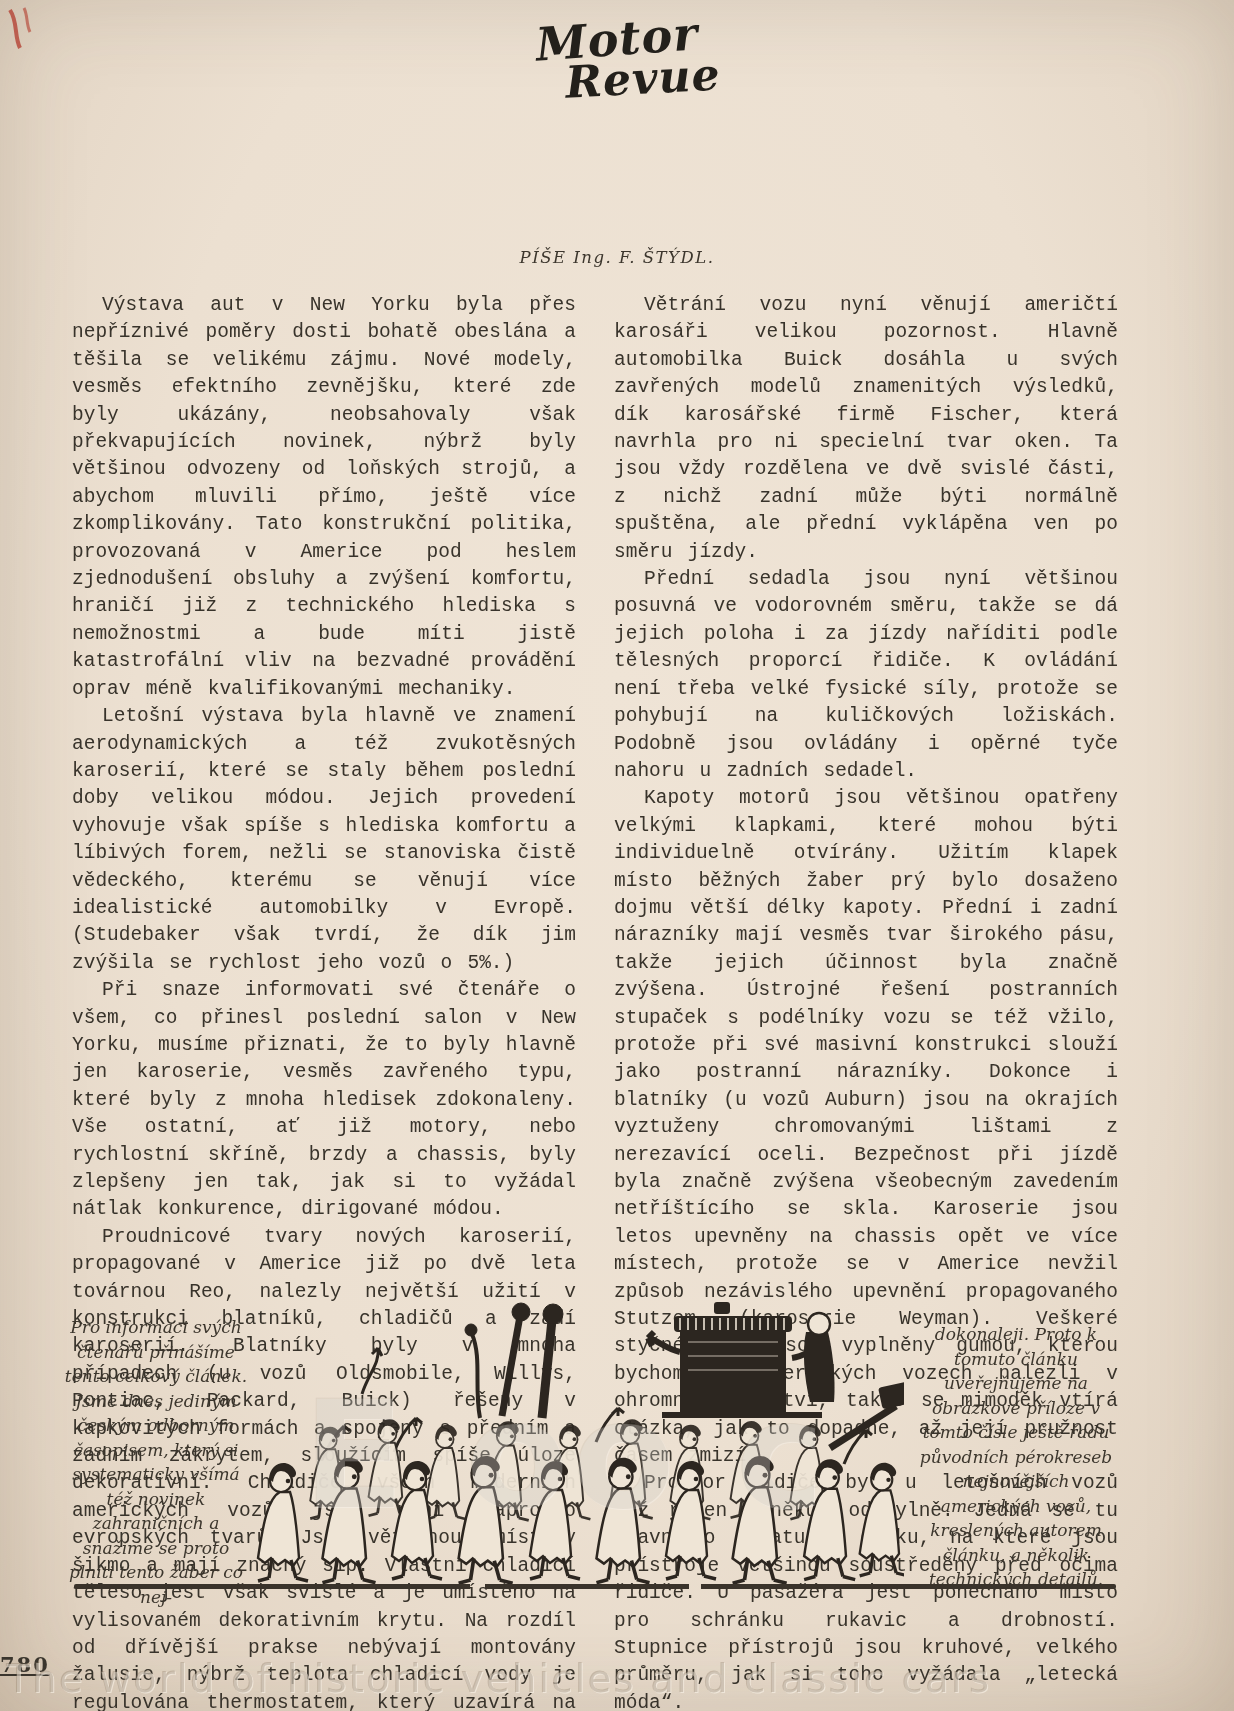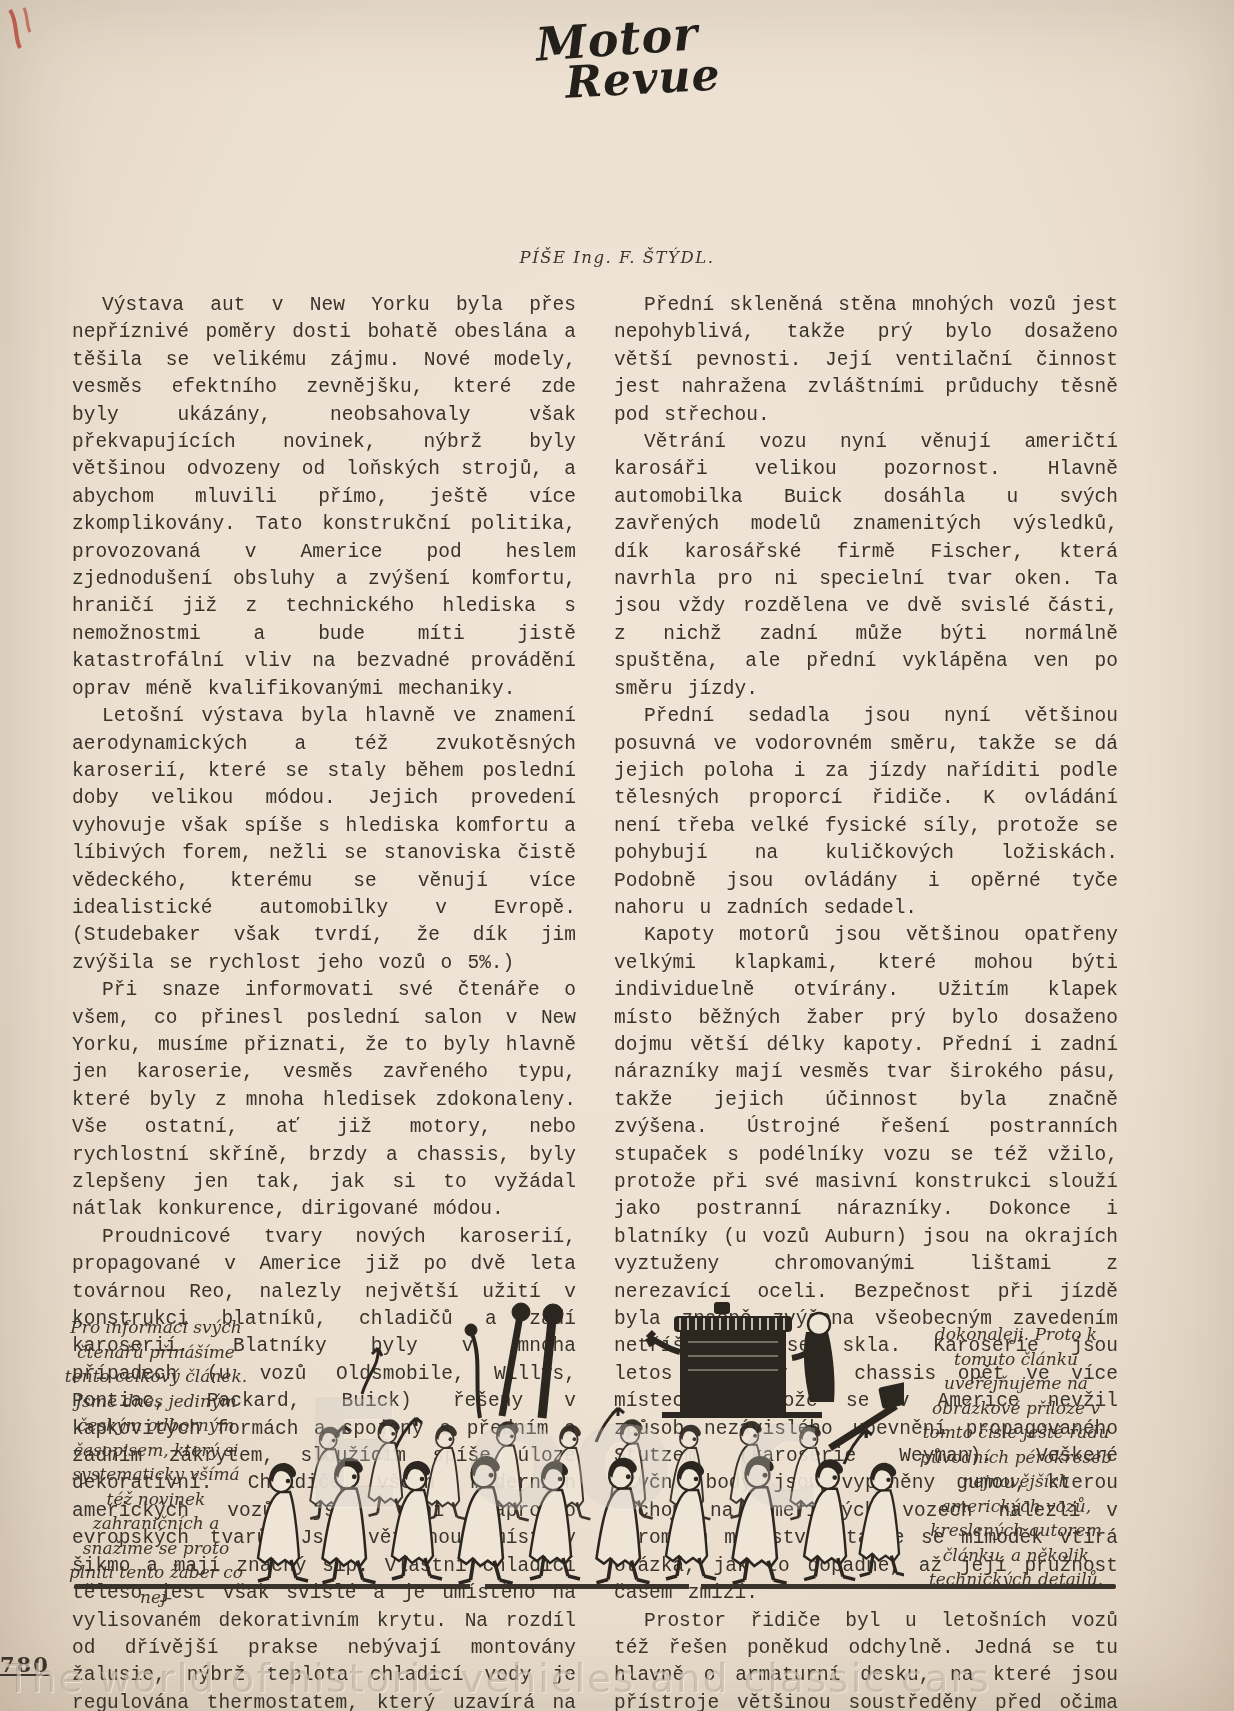--- a/index.html
+++ b/index.html
@@ -101,21 +101,20 @@
 
   <div class="columns">
     <div class="col">
       <p>Výstava aut v New Yorku byla přes nepříznivé poměry dosti bohatě obeslána a těšila se velikému zájmu. Nové modely, vesměs efektního zevnějšku, které zde byly ukázány, neobsahovaly však překvapujících novinek, nýbrž byly většinou odvozeny od loňských strojů, a abychom mluvili přímo, ještě více zkomplikovány. Tato konstrukční politika, provozovaná v Americe pod heslem zjednodušení obsluhy a zvýšení komfortu, hraničí již z technického hlediska s nemožnostmi a bude míti jistě katastrofální vliv na bezvadné provádění oprav méně kvalifikovanými mechaniky.</p>
       <p>Letošní výstava byla hlavně ve znamení aerodynamických a též zvukotěsných karoserií, které se staly během poslední doby velikou módou. Jejich provedení vyhovuje však spíše s hlediska komfortu a líbivých forem, nežli se stanoviska čistě vědeckého, kterému se věnují více idealistické automobilky v Evropě. (Studebaker však tvrdí, že dík jim zvýšila se rychlost jeho vozů o 5%.)</p>
       <p>Při snaze informovati své čtenáře o všem, co přinesl poslední salon v New Yorku, musíme přiznati, že to byly hlavně jen karoserie, vesměs zavřeného typu, které byly z mnoha hledisek zdokonaleny. Vše ostatní, ať již motory, nebo rychlostní skříně, brzdy a chassis, byly zlepšeny jen tak, jak si to vyžádal nátlak konkurence, dirigované módou.</p>
       <p>Proudnicové tvary nových karoserií, propagované v Americe již po dvě leta továrnou Reo, nalezly největší užití v konstrukci blatníků, chladičů a zádí karoserií. Blatníky byly v mnoha případech (u vozů Oldsmobile, Willys, Pontiac, Packard, Buick) řešeny v kapkovitých formách a spojeny s předním a zadním zákrytem, sloužícím spíše úloze dekorativní. Chladiče všech moderních amerických vozů jsou nyní naprosto evropských tvarů. Jsou většinou umístěny šikmo a mají značný šíp. Vlastní chladicí těleso jest však svislé a je umístěno na vylisovaném dekorativním krytu. Na rozdíl od dřívější prakse nebývají montovány žalusie, nýbrž teplota chladicí vody je regulována thermostatem, který uzavírá na krátko průtok vody motorem, je-li tento studený. Nalévací otvory jsou u některých vozů pod krytem (jako u aut Praga).</p>
       <p>Karoserie, vyrobené většinou z plechu a elektricky svařené, byly letošního roku zdokonaleny hlavně s hlediska utlumení hluku a zlepšení tepelné isolace. Do jejich nitra je většinou zamontována antena a vedení pro radio. Aerodynamickým zakončením jejich zádi bylo umožněno řešiti ústrojně prostor na zavazadla. Ten je</p>
     </div>
     <div class="col">
-      <p>Přední skleněná stěna mnohých vozů jest nepohyblivá, takže prý bylo dosaženo větší pevnosti. Její ventilační činnost jest nahražena zvláštními průduchy těsně pod střechou.</p>
       <p>Větrání vozu nyní věnují američtí karosáři velikou pozornost. Hlavně automobilka Buick dosáhla u svých zavřených modelů znamenitých výsledků, dík karosářské firmě Fischer, která navrhla pro ni specielní tvar oken. Ta jsou vždy rozdělena ve dvě svislé části, z nichž zadní může býti normálně spuštěna, ale přední vyklápěna ven po směru jízdy.</p>
       <p>Přední sedadla jsou nyní většinou posuvná ve vodorovném směru, takže se dá jejich poloha i za jízdy naříditi podle tělesných proporcí řidiče. K ovládání není třeba velké fysické síly, protože se pohybují na kuličkových ložiskách. Podobně jsou ovládány i opěrné tyče nahoru u zadních sedadel.</p>
       <p>Kapoty motorů jsou většinou opatřeny velkými klapkami, které mohou býti individuelně otvírány. Užitím klapek místo běžných žaber prý bylo dosaženo dojmu větší délky kapoty. Přední i zadní nárazníky mají vesměs tvar širokého pásu, takže jejich účinnost byla značně zvýšena. Ústrojné řešení postranních stupaček s podélníky vozu se též vžilo, protože při své masivní konstrukci slouží jako postranní nárazníky. Dokonce i blatníky (u vozů Auburn) jsou na okrajích vyztuženy chromovanými lištami z nerezavící oceli. Bezpečnost při jízdě byla značně zvýšena všeobecným zavedením netříštícího se skla. Karoserie jsou letos upevněny na chassis opět ve více místech, protože se v Americe nevžil způsob nezávislého upevnění propagovaného Stutzem (karoserie Weyman). Veškeré styčné body jsou vyplněny gumou, kterou bychom na amerických vozech nalezli v ohromném množství, takže se mimoděk vtírá otázka, jak to dopadne, až její pružnost časem zmizí.</p>
       <p>Prostor řidiče byl u letošních vozů též řešen poněkud odchylně. Jedná se tu hlavně o armaturní desku, na které jsou přístroje většinou soustředěny před očima řidiče. U pasažéra jest ponecháno místo pro schránku rukavic a drobností. Stupnice přístrojů jsou kruhové, velkého průměru, jak si toho vyžádala „letecká móda“.</p>
 
     </div>
   </div>
 
   <div class="footnote left">Pro informaci svých čtenářů přinášíme tento celkový článek. Jsme dnes jediným českým odborným časopisem, který si systematicky všímá též novinek zahraničních a snažíme se proto plniti tento žaber co nej-</div>
   <div class="footnote right">dokonaleji. Proto k tomuto článku uveřejňujeme na obrázkové příloze v tomto čísle ještě řadu původních pérokreseb nejnovějších amerických vozů, kreslených autorem článku, a několik technických detailů.</div>

